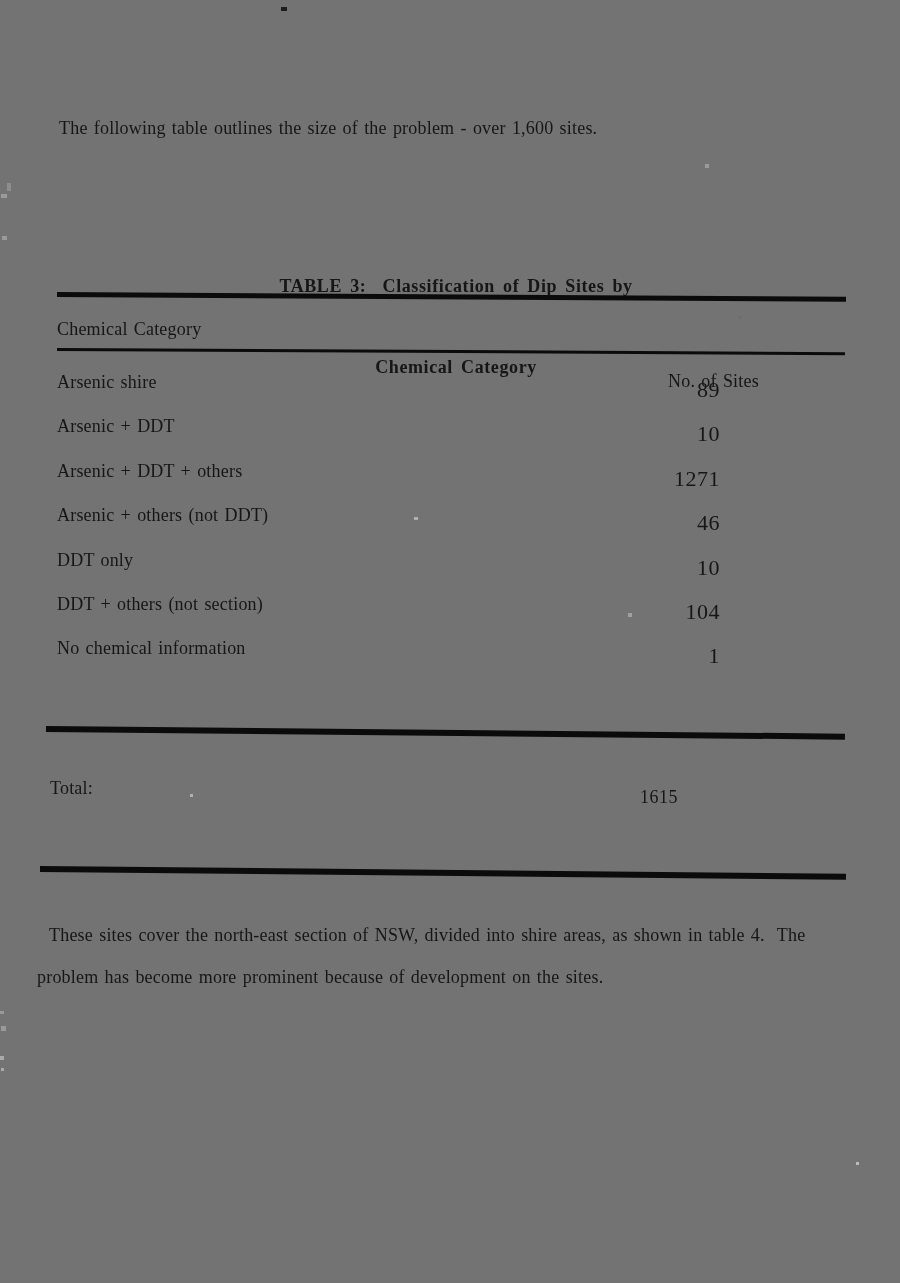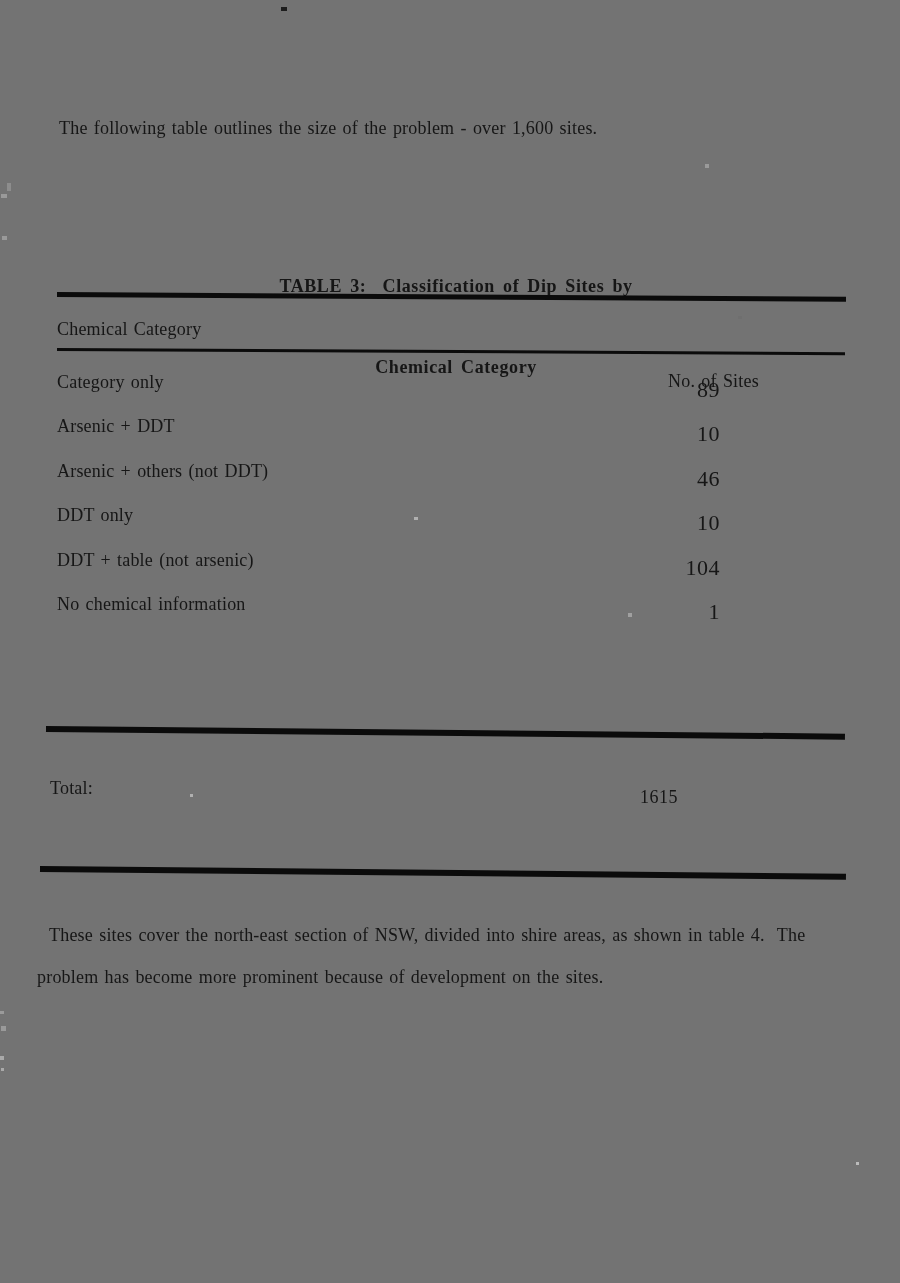--- a/index.html
+++ b/index.html
@@ -117,37 +117,41 @@
   <div class="rule rule-top"></div>
   <div class="rule rule-header"></div>
   <div class="rule rule-mid"></div>
   <div class="rule rule-bottom"></div>
 
   <div class="txt col-head-cat">Chemical Category</div>
   <div class="txt col-head-sites">No. of Sites</div>
 
   <div class="tbody">
     <div class="trow">
-      <span class="cat">Category only</span>
+      <span class="cat">Arsenic shire</span>
       <span class="num">89</span>
     </div>
     <div class="trow">
       <span class="cat">Arsenic + DDT</span>
       <span class="num">10</span>
+    </div>
+    <div class="trow">
+      <span class="cat">Arsenic + DDT + others</span>
+      <span class="num">1271</span>
     </div>
     <div class="trow">
       <span class="cat">Arsenic + others (not DDT)</span>
       <span class="num">46</span>
     </div>
     <div class="trow">
       <span class="cat">DDT only</span>
       <span class="num">10</span>
     </div>
     <div class="trow">
-      <span class="cat">DDT + table (not arsenic)</span>
+      <span class="cat">DDT + others (not section)</span>
       <span class="num">104</span>
     </div>
     <div class="trow">
       <span class="cat">No chemical information</span>
       <span class="num">1</span>
     </div>
   </div>
 
   <div class="txt total-label">Total:</div>
   <div class="txt total-value">1615</div>

